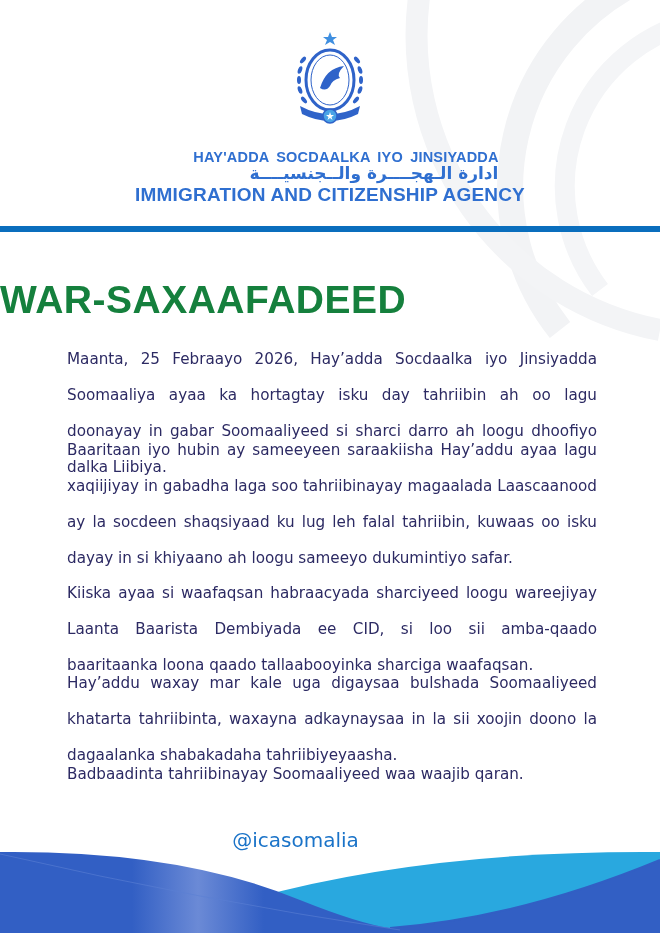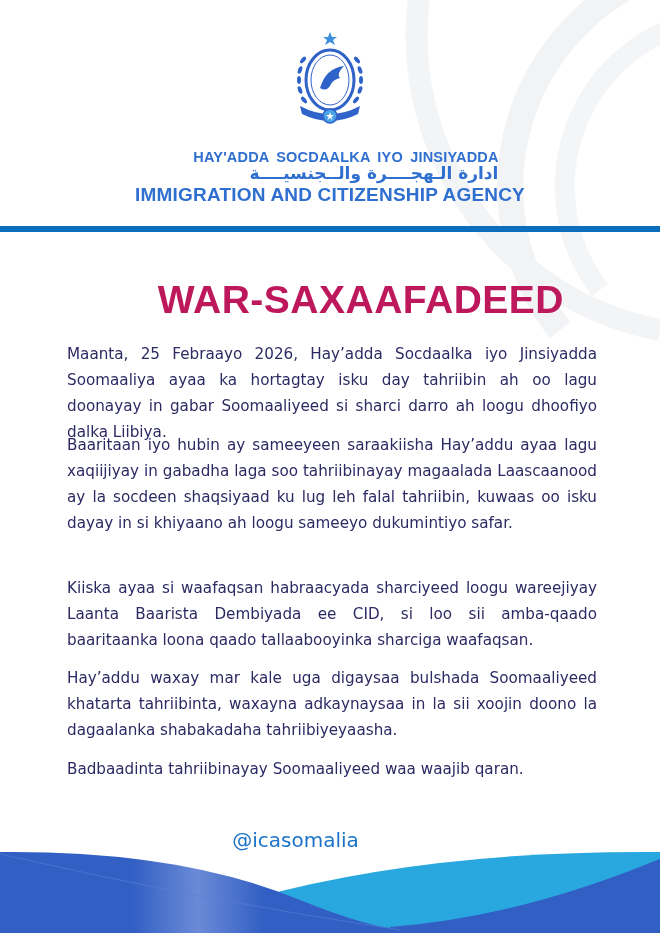--- a/index.html
+++ b/index.html
@@ -9,27 +9,27 @@
     font-family: "DejaVu Sans", sans-serif;
   }
   .bg-arcs { position: absolute; left: 0; top: 0; width: 660px; height: 933px; pointer-events: none; }
   .emblem { position: absolute; left: 290px; top: 30px; width: 80px; height: 100px; }
   .agency { position: absolute; left: 0; width: 660px; text-align: center; color: #2f6fd0; }
   .agency-so { top: 149px; font-family: "Liberation Sans", sans-serif; font-weight: bold; font-size: 14.5px; letter-spacing: 0.2px; word-spacing: 3px; padding-left: 16px; }
   .agency-ar { top: 163px; font-family: "DejaVu Sans", sans-serif; font-size: 17px; font-weight: bold; margin-left: 44px; }
   .agency-en { top: 184px; font-family: "Liberation Sans", sans-serif; font-weight: bold; font-size: 19px; letter-spacing: 0.2px; }
   .rule { position: absolute; left: 0; top: 226px; width: 660px; height: 6px; background: #0a6ebd; }
   .title {
-    position: absolute; left: 0; top: 278px; width: 564px; text-align: right;
+    position: absolute; left: 0; top: 278px; width: 564px; text-align: left;
     font-family: "Liberation Sans", sans-serif; font-weight: bold; font-size: 39px;
-    color: #be185d; letter-spacing: 0.5px;
+    color: #15803d; letter-spacing: 0.5px;
   }
   .body-text {
     position: absolute; left: 67px; width: 530px;
-    font-family: "DejaVu Sans", sans-serif; font-size: 15.2px; line-height: 26px;
+    font-family: "DejaVu Sans", sans-serif; font-size: 15.2px; line-height: 36px;
     color: #2c2a63; text-align: justify; margin: 0;
   }
   .p1 { top: 341px; }
   .p2 { top: 432px; }
   .p3 { top: 575px; }
   .p4 { top: 665px; }
   .p5 { top: 756px; }
   .handle {
     position: absolute; left: 0; top: 828px; width: 591px; text-align: center;
     font-family: "DejaVu Sans", sans-serif; font-size: 20px; color: #1a73c8;

